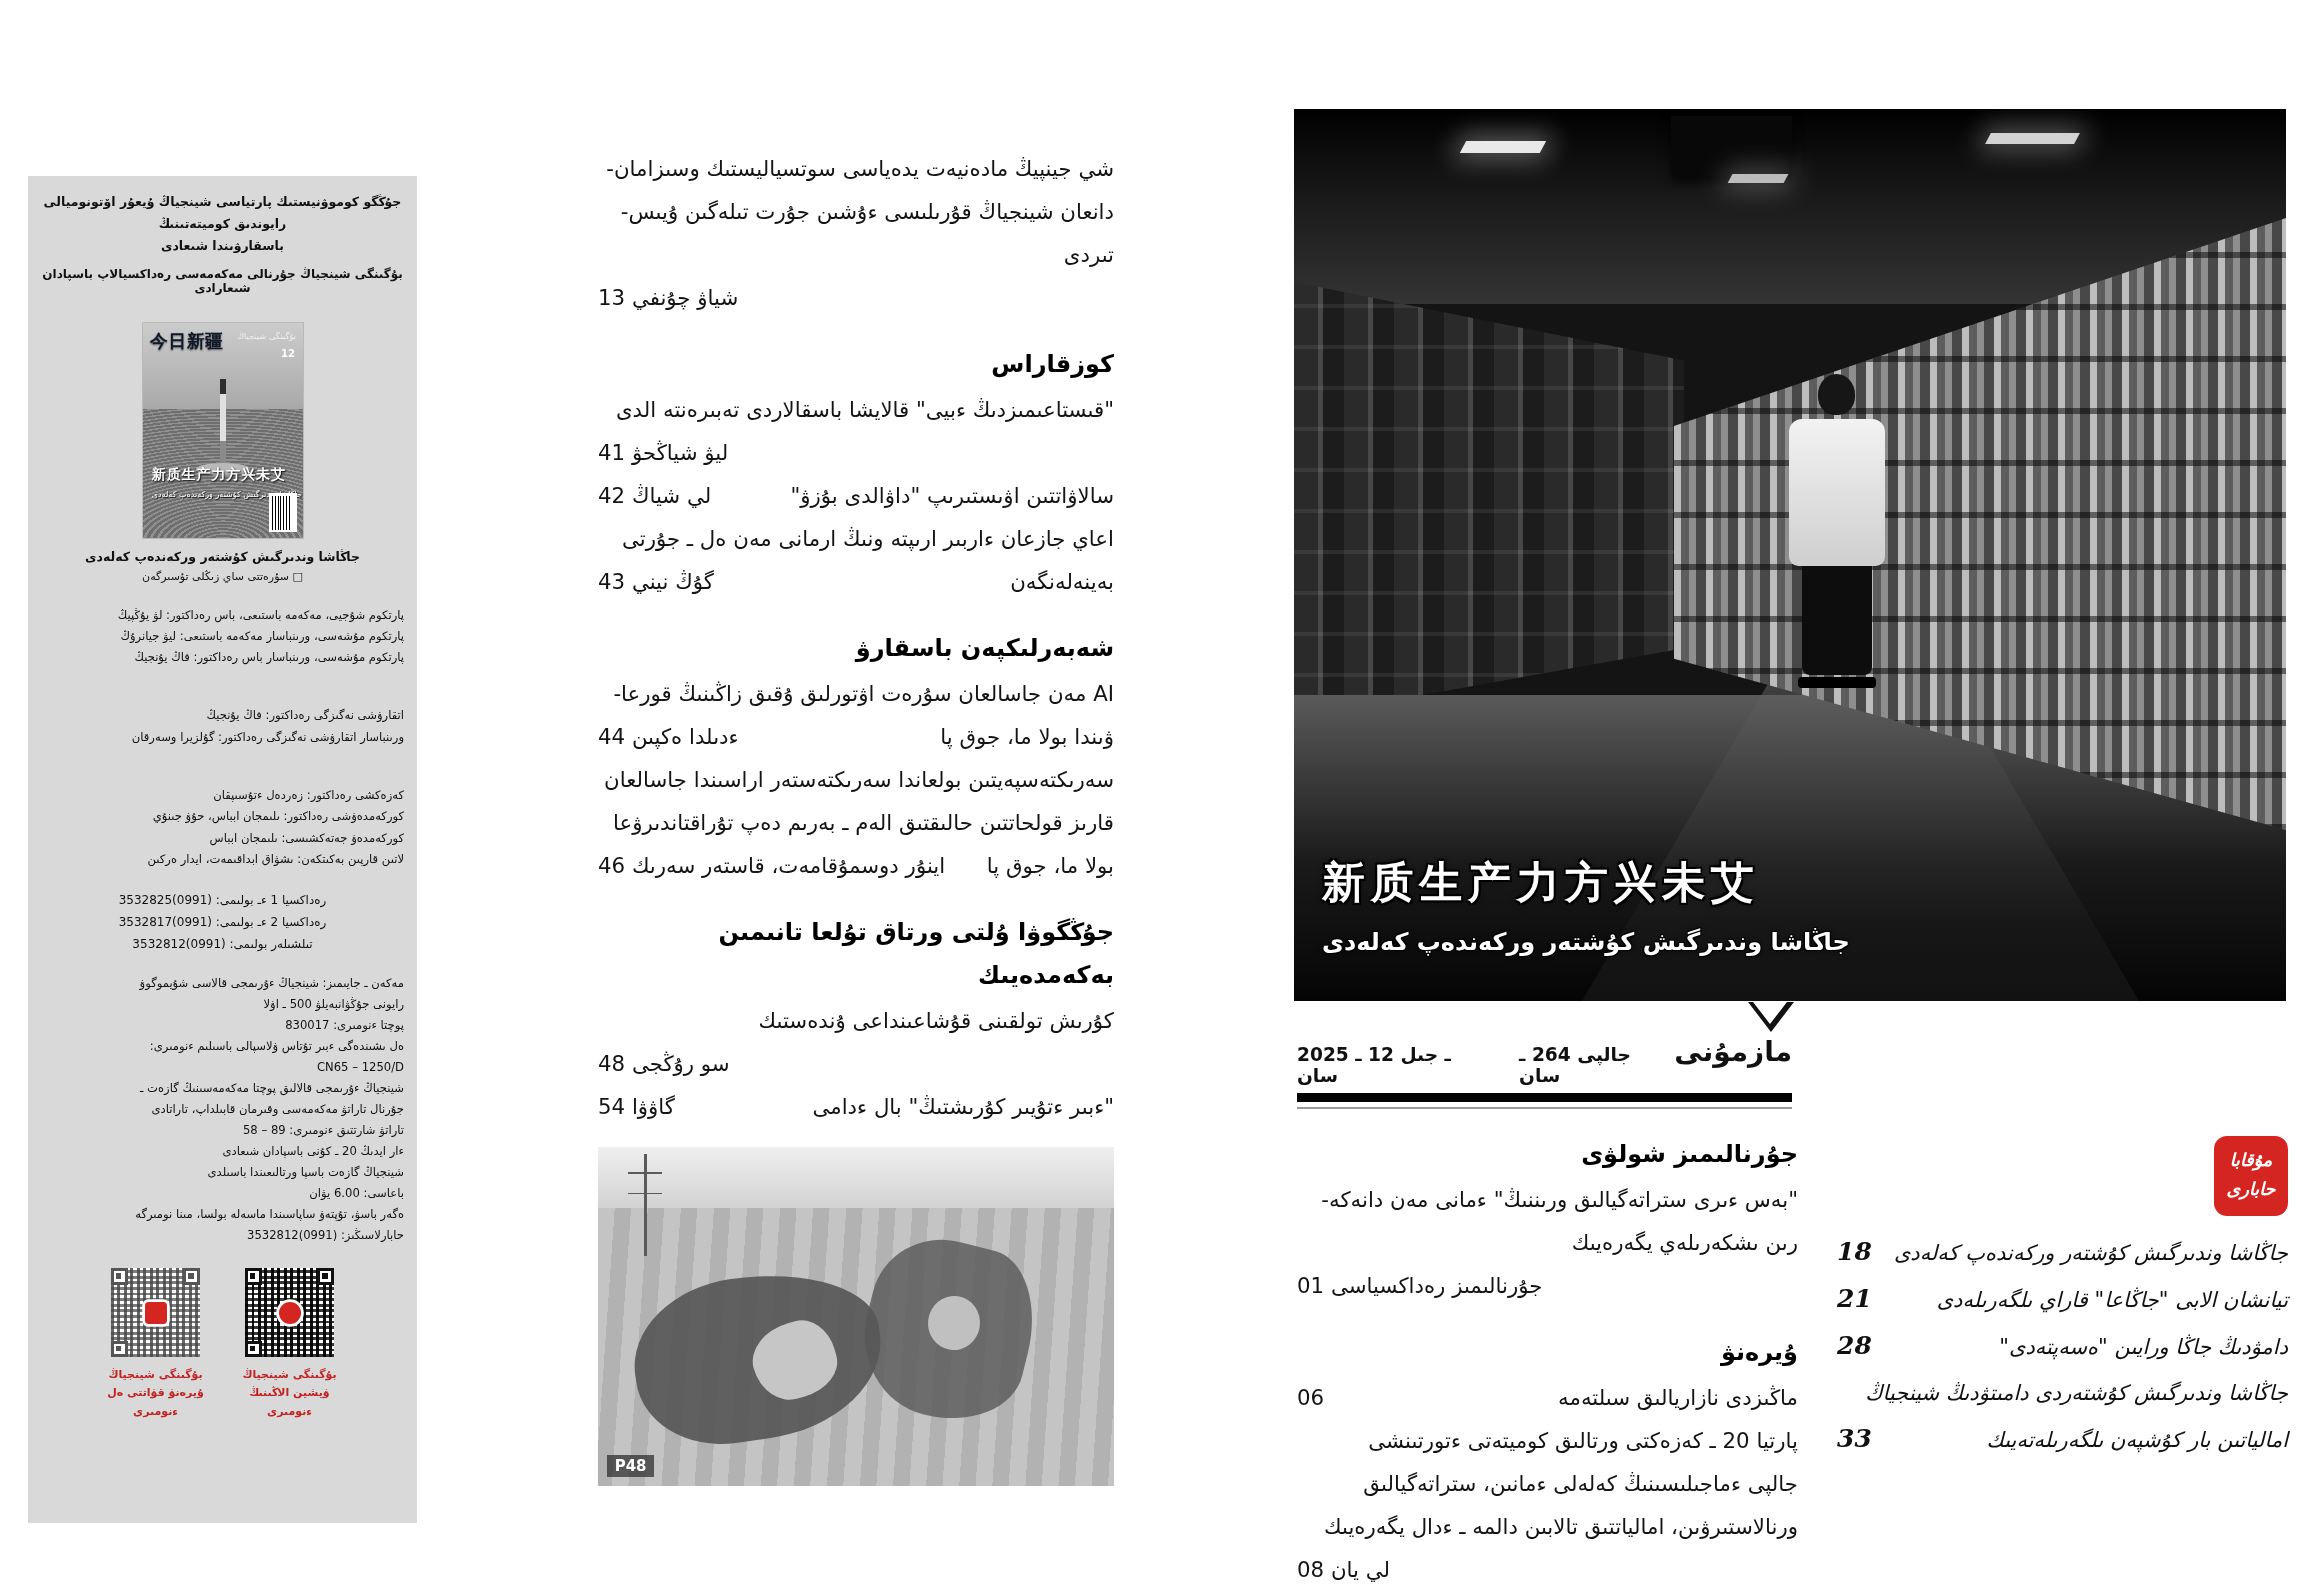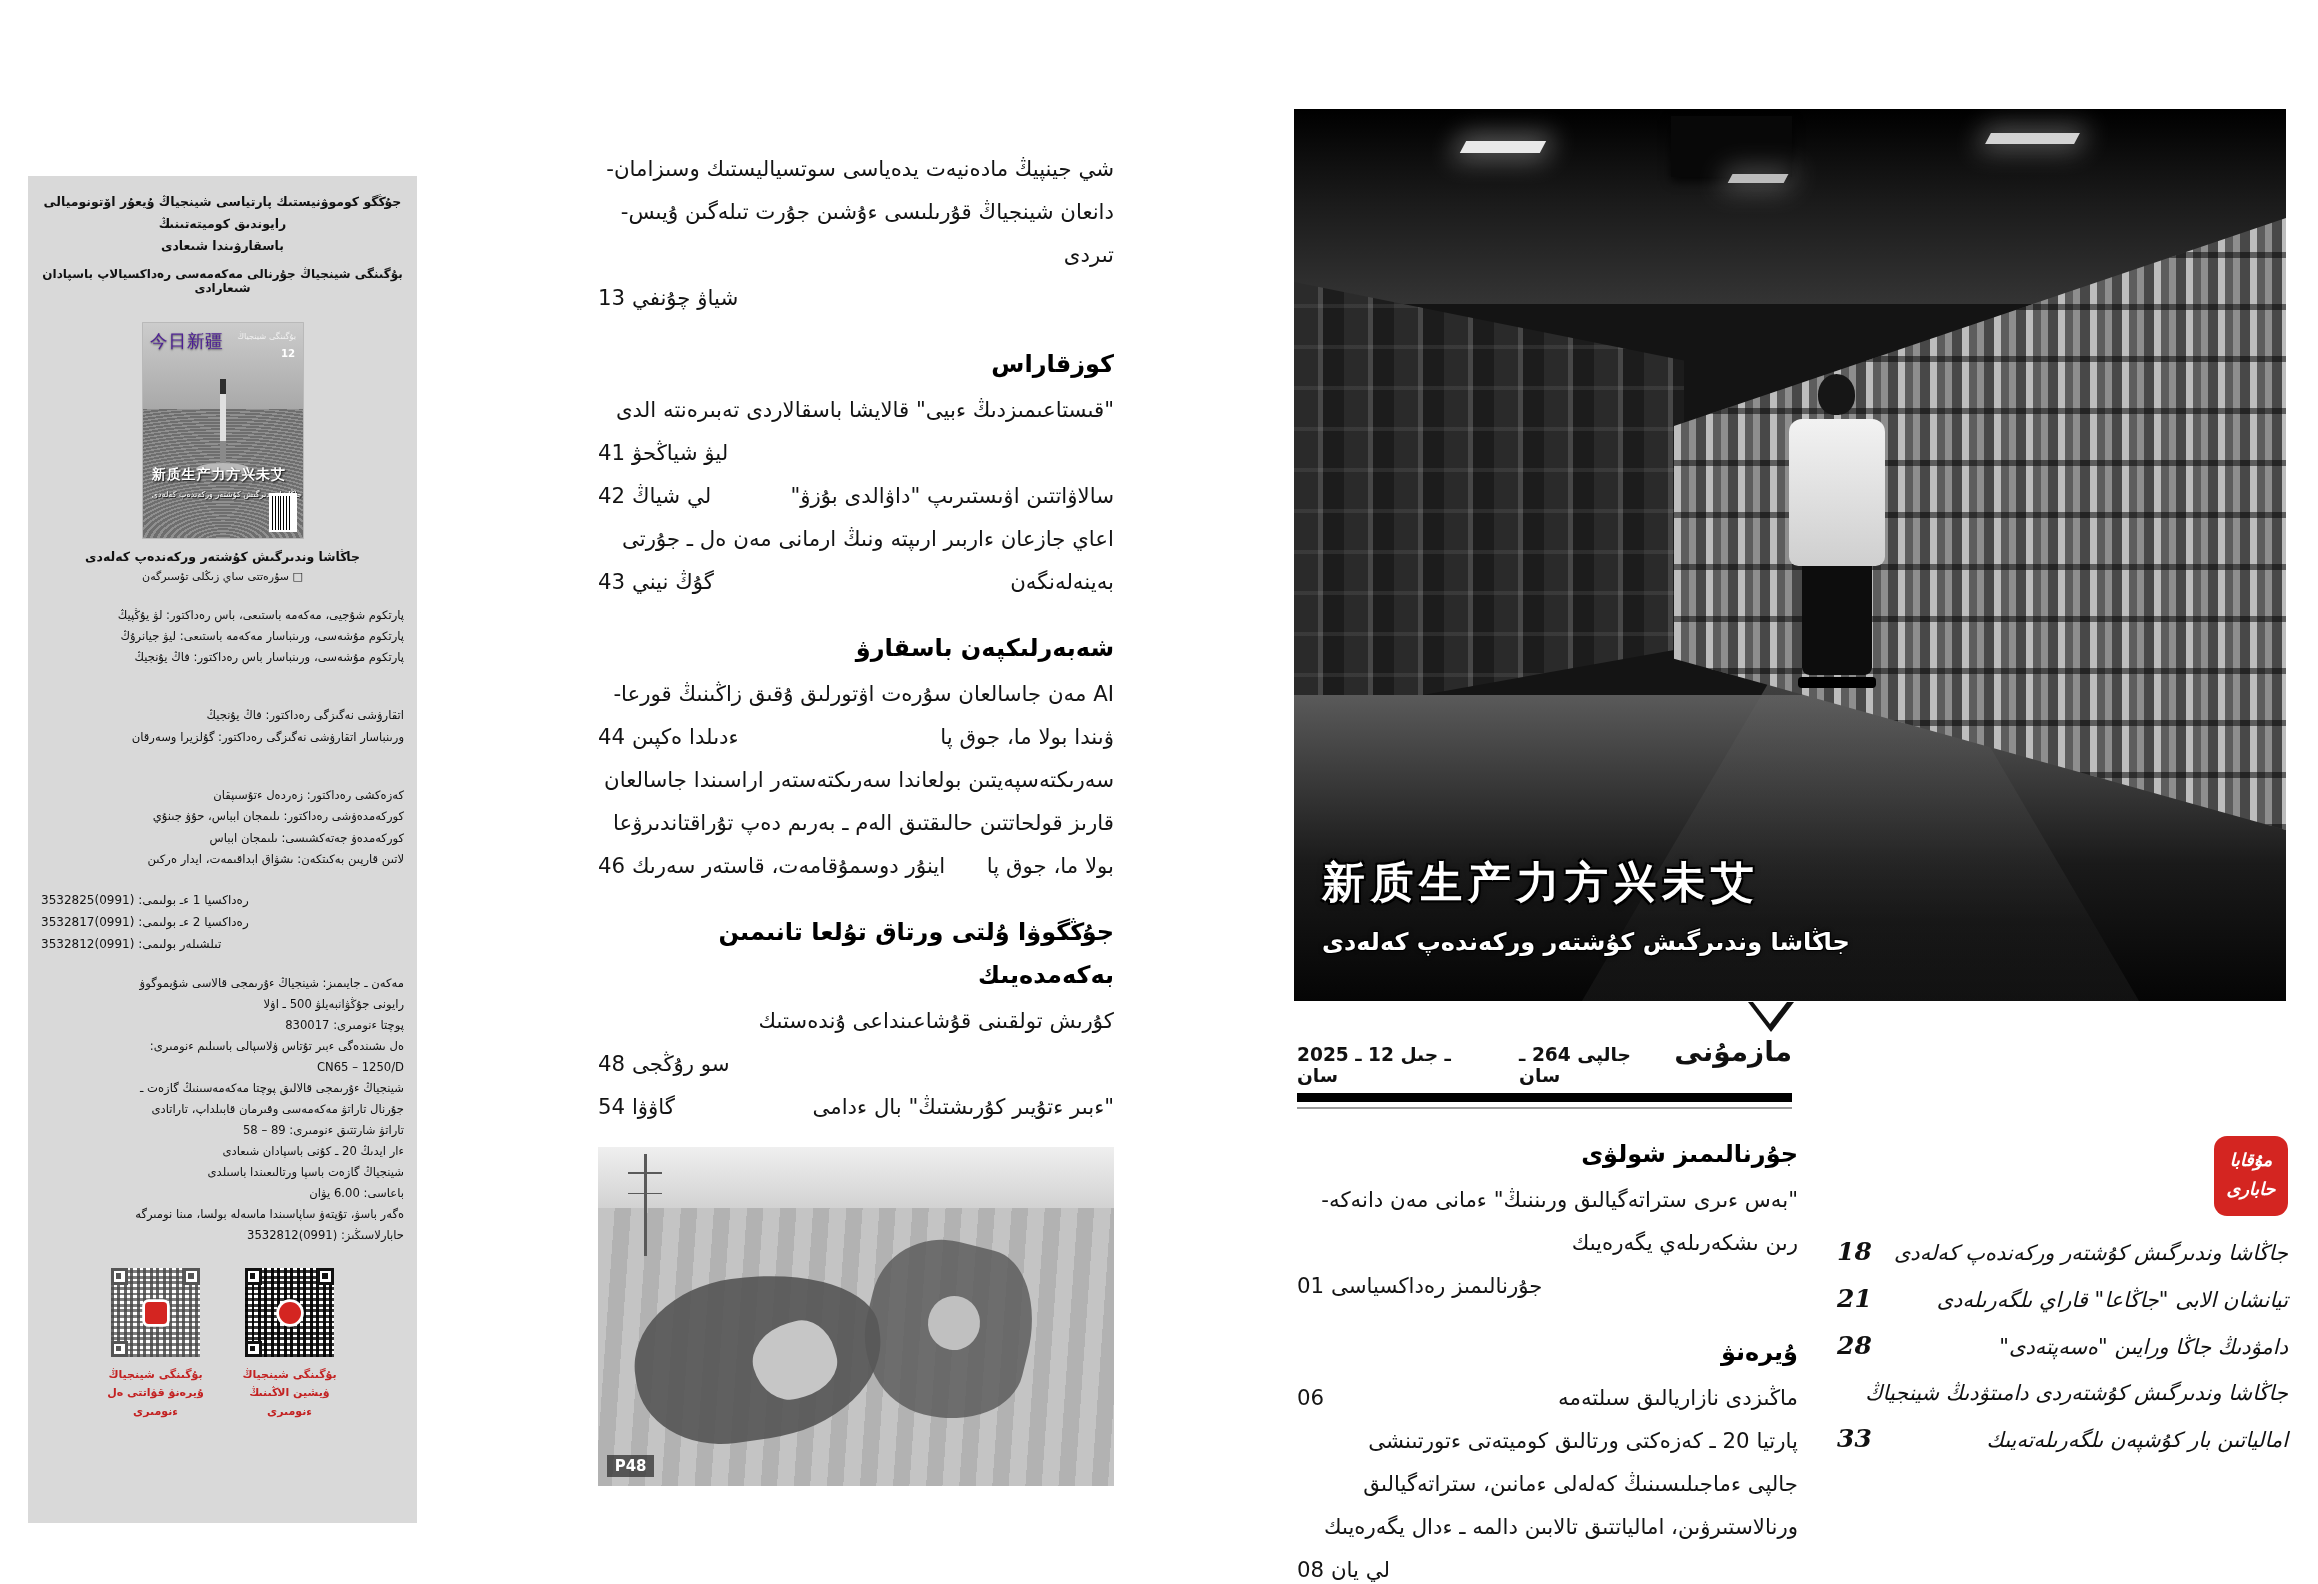--- a/index.html
+++ b/index.html
@@ -12,35 +12,35 @@
   .mh-heading{padding:15px 9.3px 0;font-size:12.5px;font-weight:bold;line-height:22px;white-space:pre-line;}
   .mh-publisher{margin-top:10px;padding:0 9.3px;font-size:12px;font-weight:bold;}
   .cover{margin:28px auto 0;width:160px;height:215px;position:relative;overflow:hidden;
          background:#9c9c9c;box-shadow:0 0 0 0.9px #b5b5b5;direction:ltr;}
   .cv-sky{position:absolute;left:0;top:0;width:100%;height:42%;background:linear-gradient(#cccccc,#a7a7a7);}
   .cv-field{position:absolute;left:0;bottom:0;width:100%;height:60%;
             background:repeating-radial-gradient(ellipse 130% 80% at 50% 105%, #909090 0 2.8px, #6e6e6e 2.8px 6.5px);}
   .cv-tower{position:absolute;left:50%;top:26%;width:6.5px;height:91px;margin-left:-2.8px;
             background:linear-gradient(#2e2e2e 0 16%, #e0e0e0 16% 68%, #8a8a8a 68%);}
   .cv-base{position:absolute;left:50%;top:65%;width:54px;height:12px;margin-left:-27px;background:#b9b9b9;border-radius:50%;}
-  .cv-logo-zh{position:absolute;left:7.4px;top:5.6px;font-size:17.6px;color:#4c1d95;font-weight:normal;letter-spacing:0.9px;
+  .cv-logo-zh{position:absolute;left:7.4px;top:5.6px;font-size:17.6px;color:#0f172a;font-weight:bold;letter-spacing:0.9px;
               text-shadow:0 0.9px 1.9px rgba(0,0,0,.6);}
   .cv-logo-kk{position:absolute;right:6.5px;top:8.3px;font-size:8.3px;color:#f0f0f0;direction:rtl;}
   .cv-issue{position:absolute;right:7.4px;top:25px;font-size:10.2px;color:#fff;font-weight:bold;}
   .cv-band-zh{position:absolute;left:9.3px;bottom:54px;font-size:14px;color:#fff;font-weight:bold;
               text-shadow:0.9px 0.9px 1.9px #000;letter-spacing:0.9px;white-space:nowrap;}
   .cv-band-kk{position:absolute;left:9.3px;bottom:39px;font-size:8px;color:#fff;direction:rtl;
               text-shadow:0.9px 0.9px 0.9px #000;white-space:nowrap;}
   .cv-barcode{position:absolute;right:5.6px;bottom:5.6px;width:28px;height:39px;background:#fff;padding:2.8px;box-sizing:border-box;}
   .cv-bars{width:100%;height:100%;background:repeating-linear-gradient(90deg,#000 0 0.9px,#fff 0.9px 2.8px);}
   .cover-caption{margin-top:11px;padding:0 7.4px;font-size:12.5px;font-weight:bold;}
   .cover-credit{margin-top:5.6px;font-size:11px;}
   .staff{margin-top:22px;padding:0 13px;font-size:11.6px;line-height:21.3px;text-align:right;white-space:pre-line;}
   .staff-gap{height:15px;}
-  .phones{margin-top:18.6px;padding:0 13px;font-size:12px;line-height:22px;text-align:left;white-space:pre-line;}
+  .phones{margin-top:18.6px;padding:0 13px;font-size:12px;line-height:22px;text-align:center;white-space:pre-line;}
   .pubinfo{margin-top:18.6px;padding:0 13px;font-size:11.6px;line-height:21px;text-align:right;white-space:pre-line;}
   .qr-row{display:flex;justify-content:center;gap:32px;margin-top:22px;direction:ltr;}
   .qr-cell{width:102px;}
   .qr{position:relative;width:89px;height:89px;margin:0 auto;background:
       repeating-linear-gradient(0deg, rgba(0,0,0,.78) 0 2.8px, transparent 2.8px 5.6px),
       repeating-linear-gradient(90deg,#111 0 2.8px,#fff 2.8px 6.5px);}
   .qr.light{background:
       repeating-linear-gradient(0deg, rgba(70,70,70,.7) 0 2.8px, transparent 2.8px 5.6px),
       repeating-linear-gradient(90deg,#666 0 2.8px,#fdfdfd 2.8px 6.5px);}
   .qr-eye{position:absolute;width:16.7px;height:16.7px;border:3.7px solid #111;background:#fff;box-sizing:border-box;}

